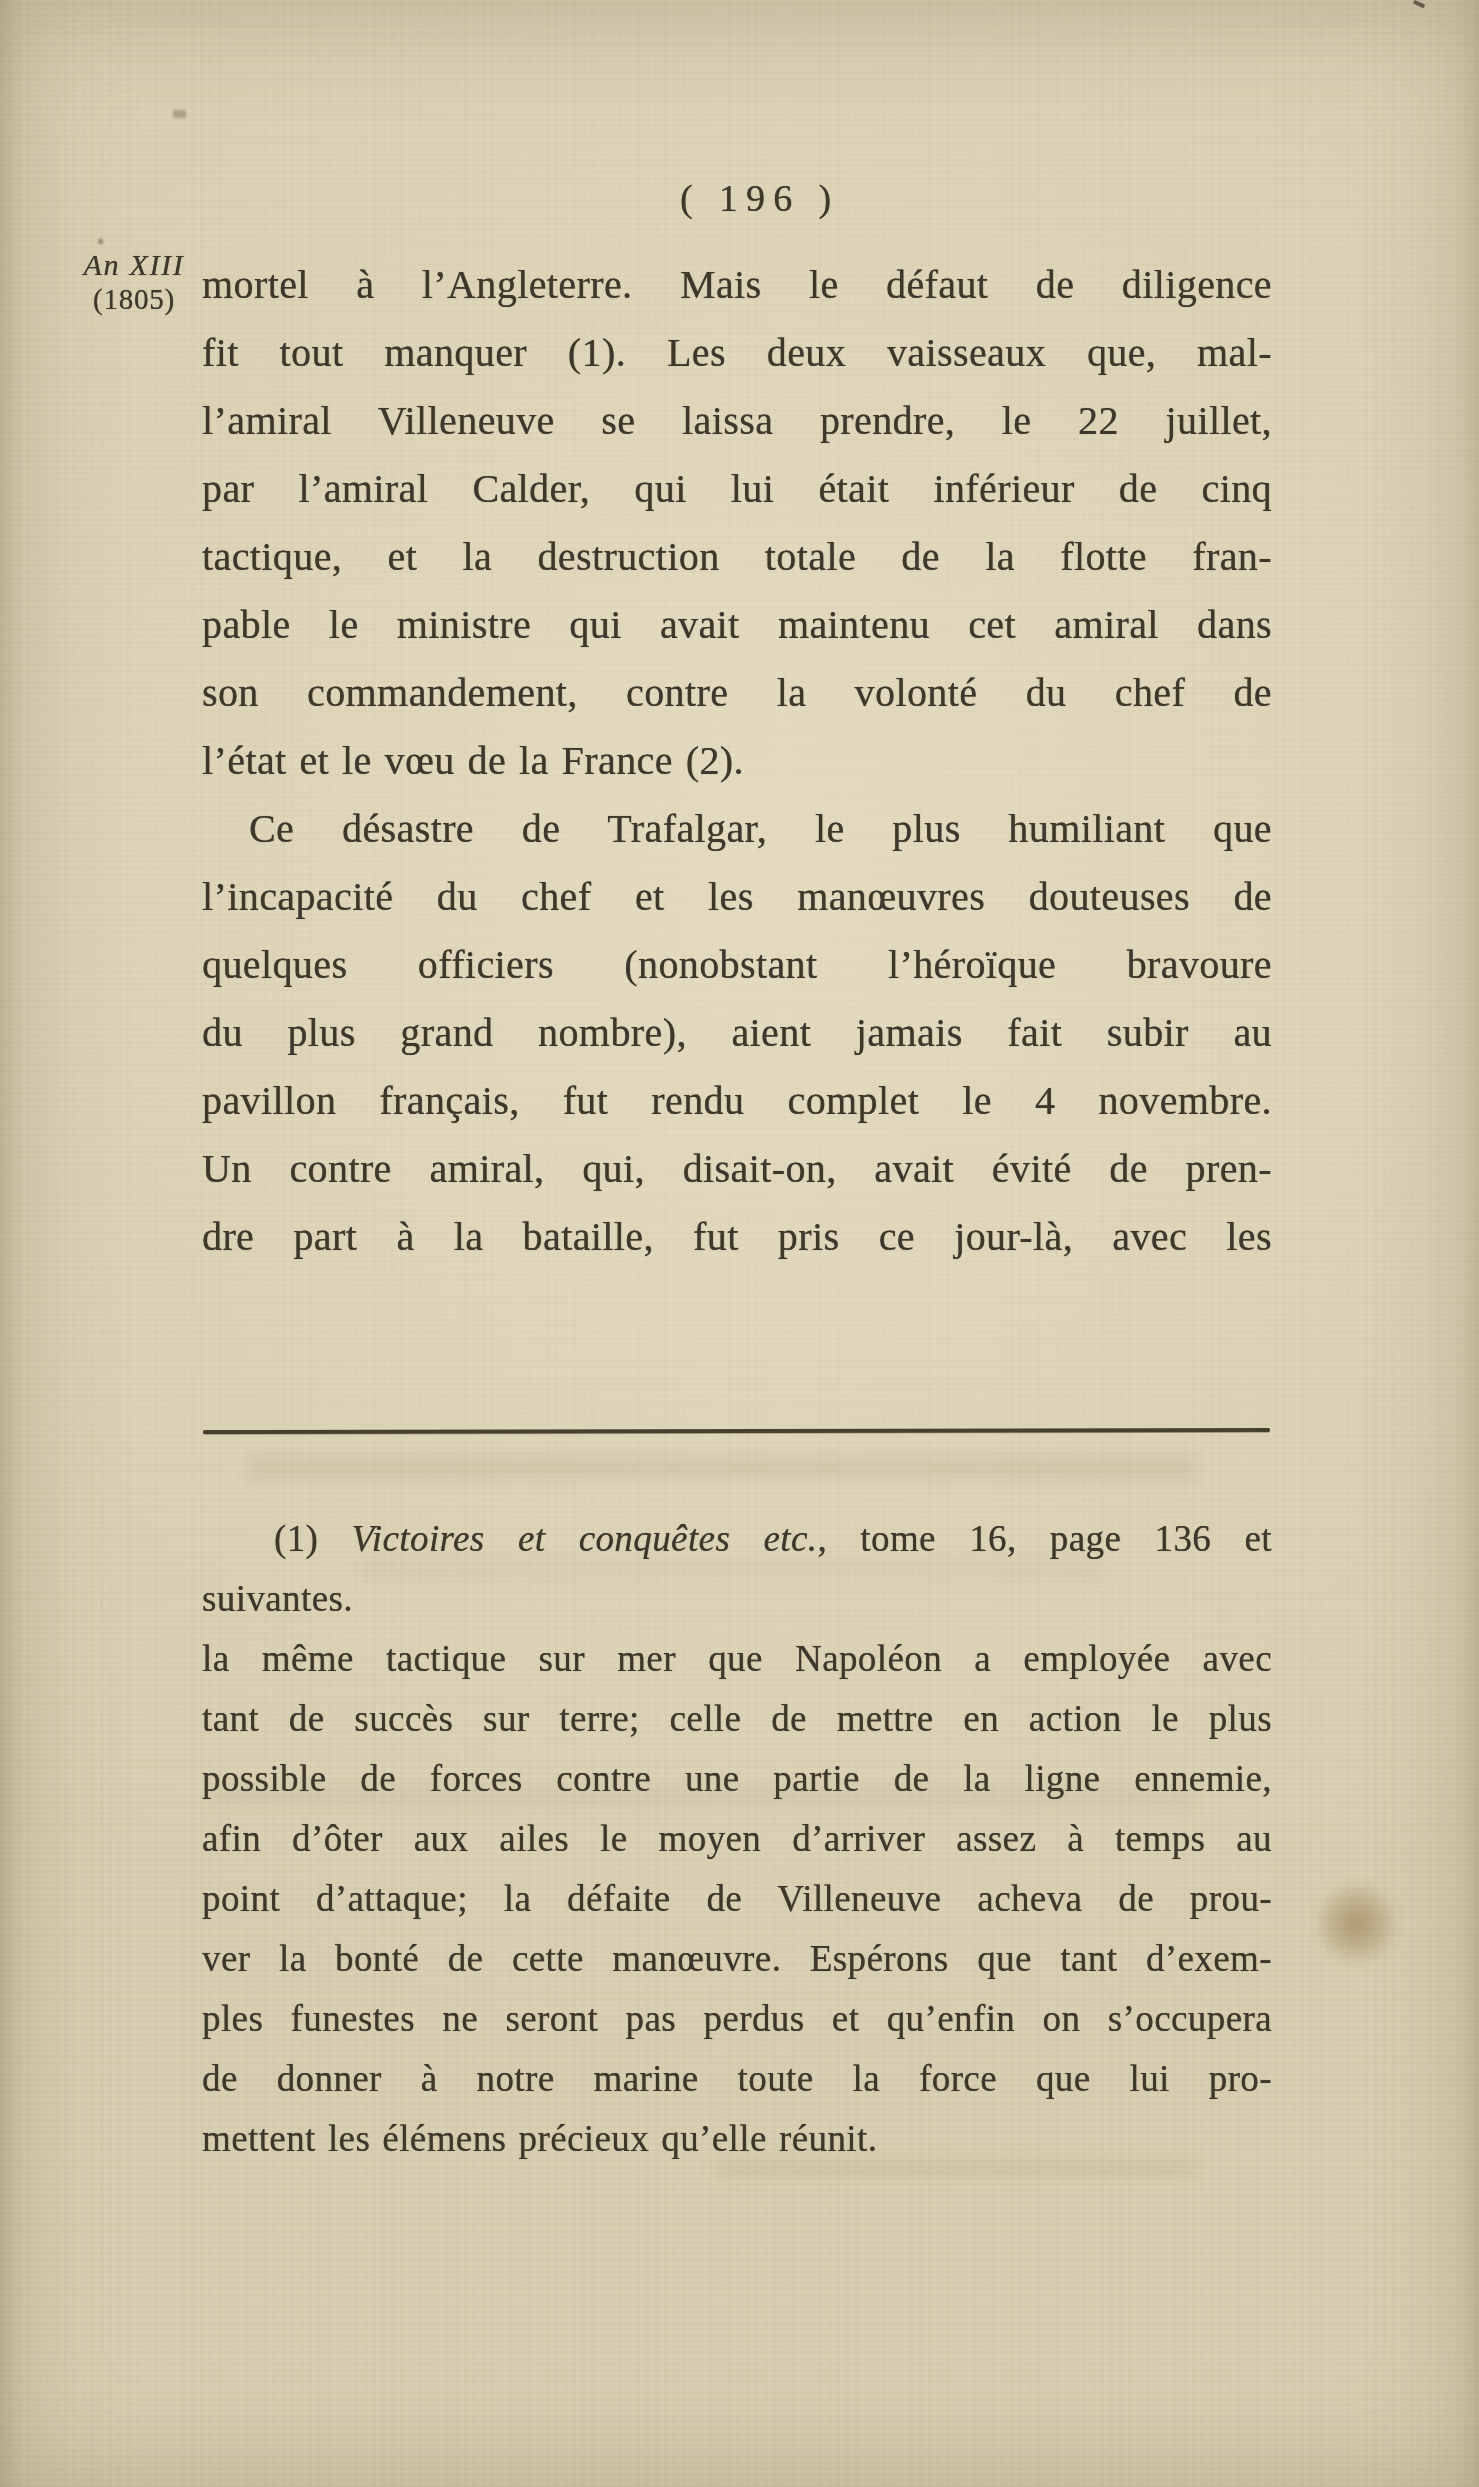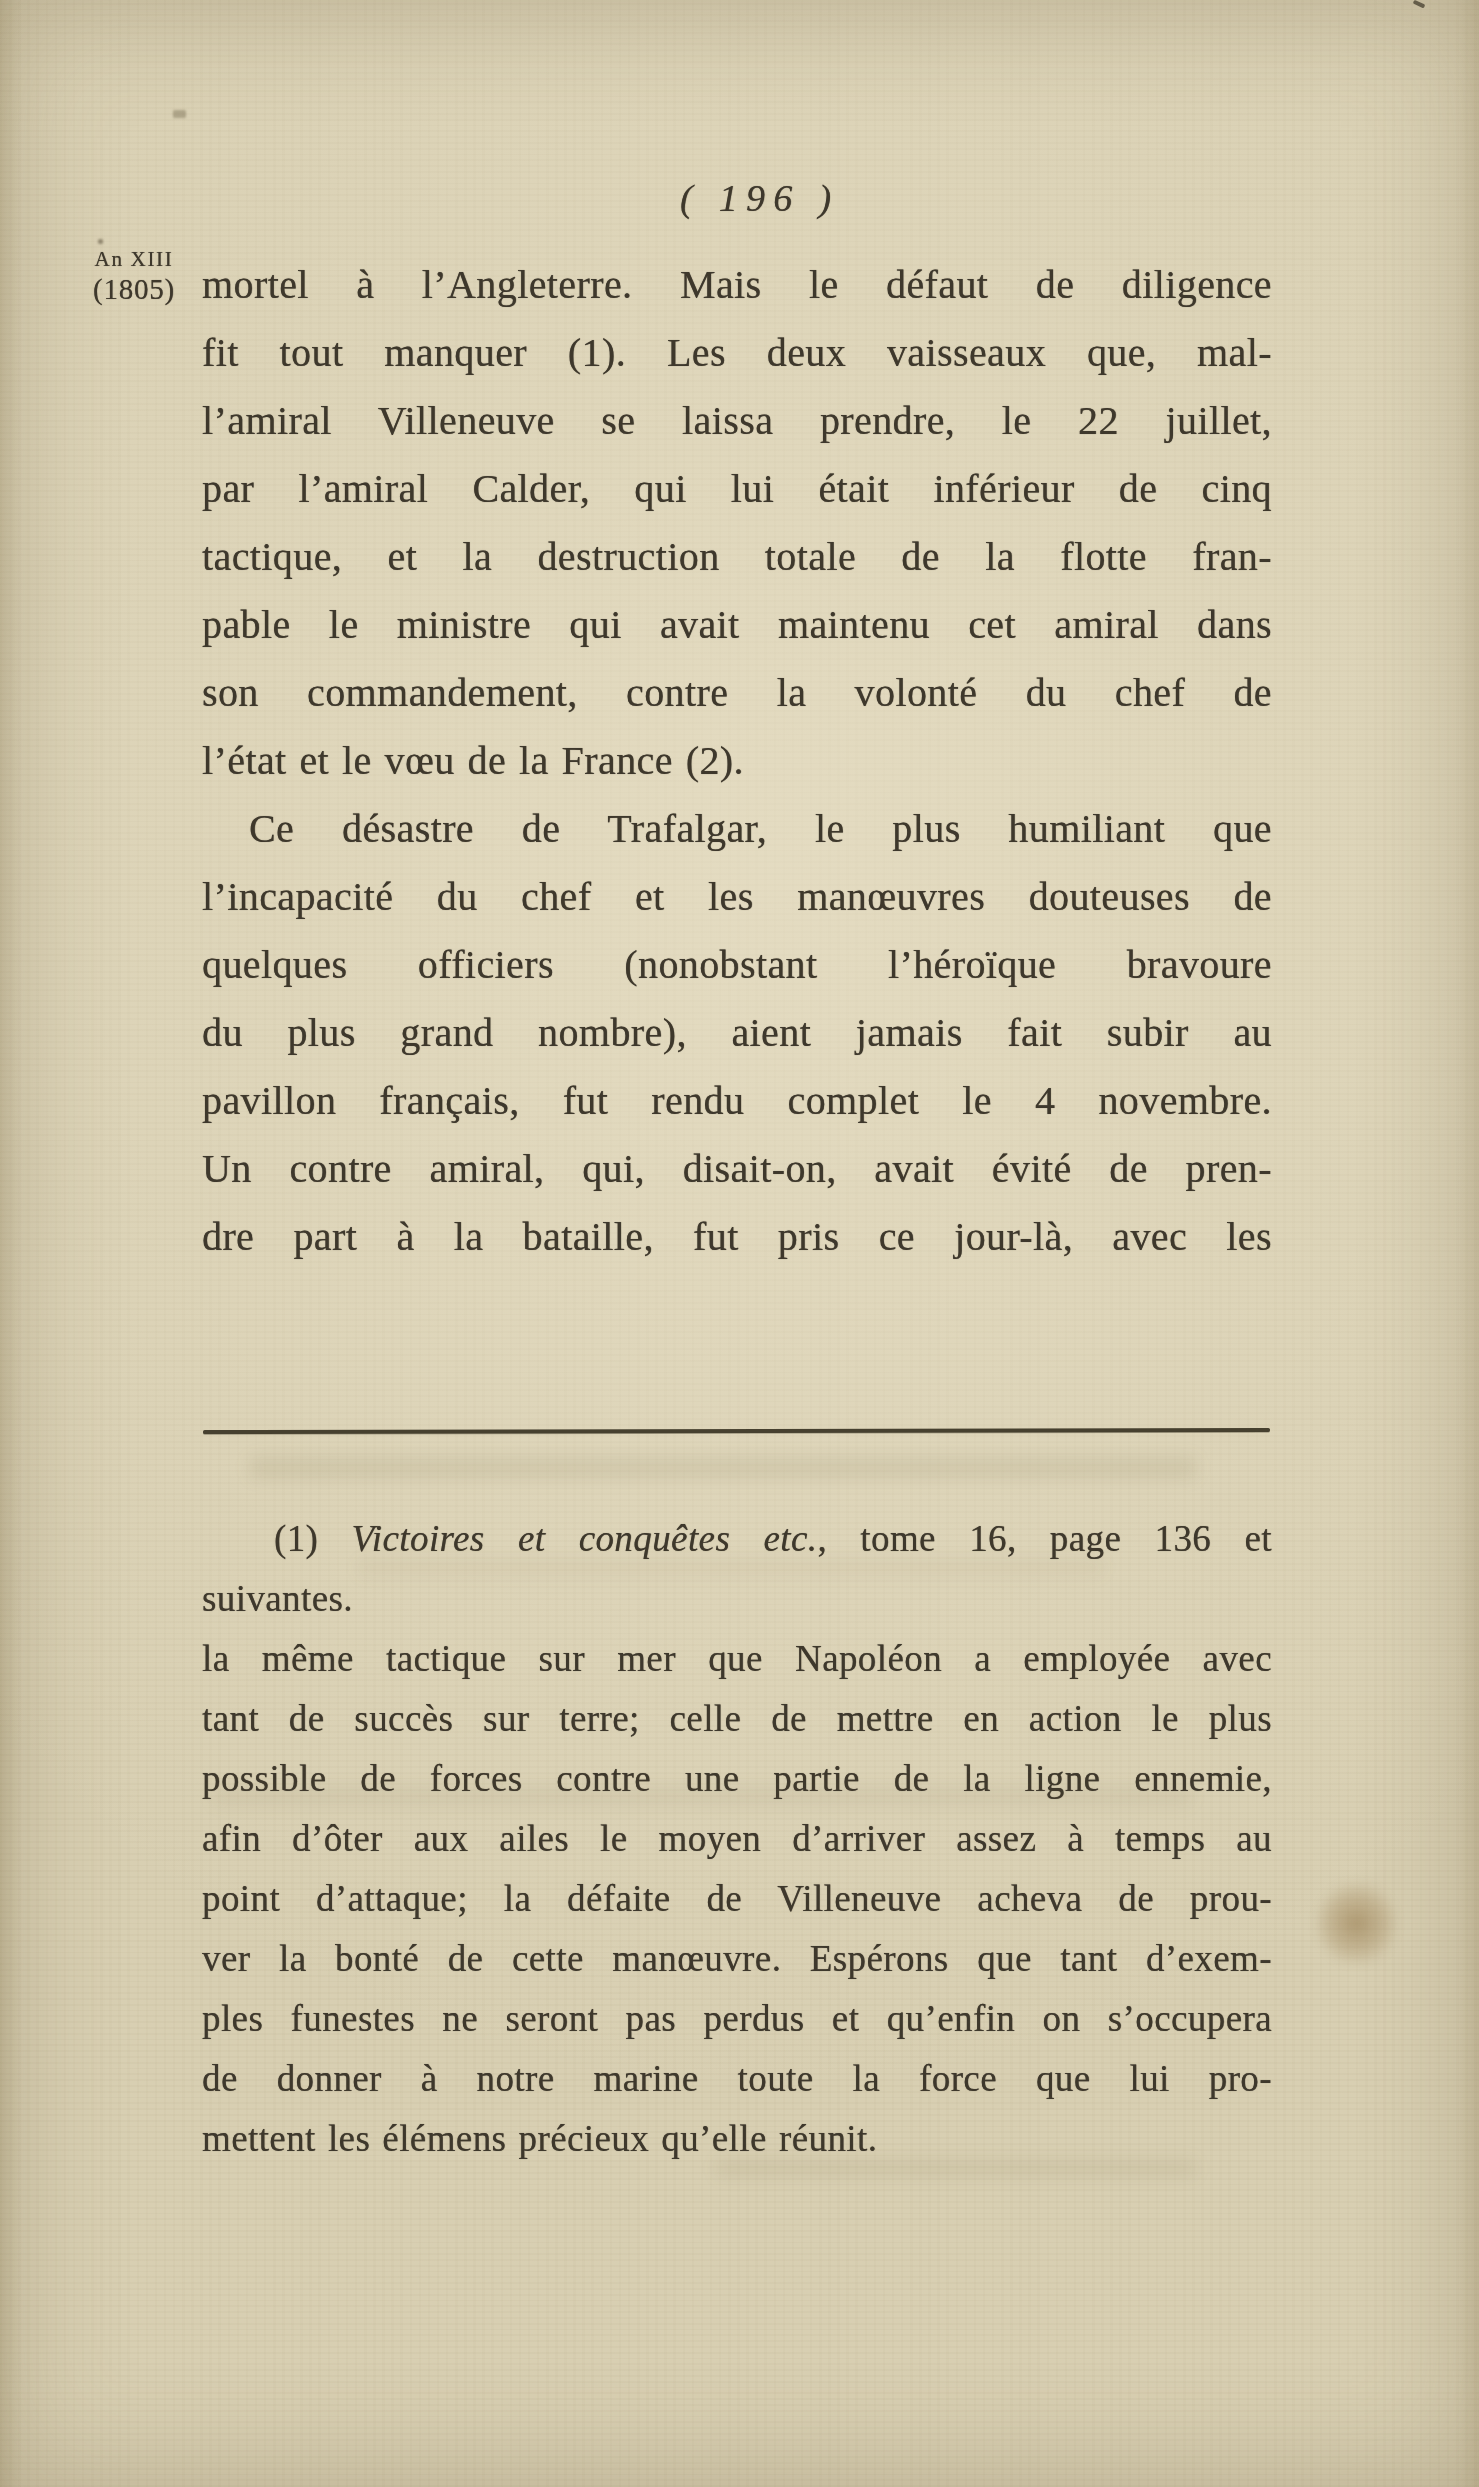--- a/index.html
+++ b/index.html
@@ -23,32 +23,31 @@
 
   .ink { text-shadow: 0 0 0.8px rgba(62,56,44,0.65), 0.4px 0.4px 0 rgba(62,56,44,0.25); }
 
   .pageno {
     position: absolute;
     top: 176px;
     left: 680px;
     font-size: 38px;
     letter-spacing: 8.3px;
     white-space: nowrap;
-    font-style: italic;
   }
 
   .margin-note {
     position: absolute;
     left: 71px;
     top: 248px;
     width: 126px;
     text-align: center;
     line-height: 1.1;
   }
-  .margin-note .era  { font-size: 21px; letter-spacing: 1.7px; display: block; }
+  .margin-note .era  { font-size: 30px; letter-spacing: 1.7px; display: block; font-style: italic; }
   .margin-note .year { font-size: 29px; display: block; margin-top: 3px; letter-spacing: 0.8px; }
 
   .bodytext {
     position: absolute;
     left: 202px;
     top: 251px;
     width: 1070px;
   }
 
   .line {

